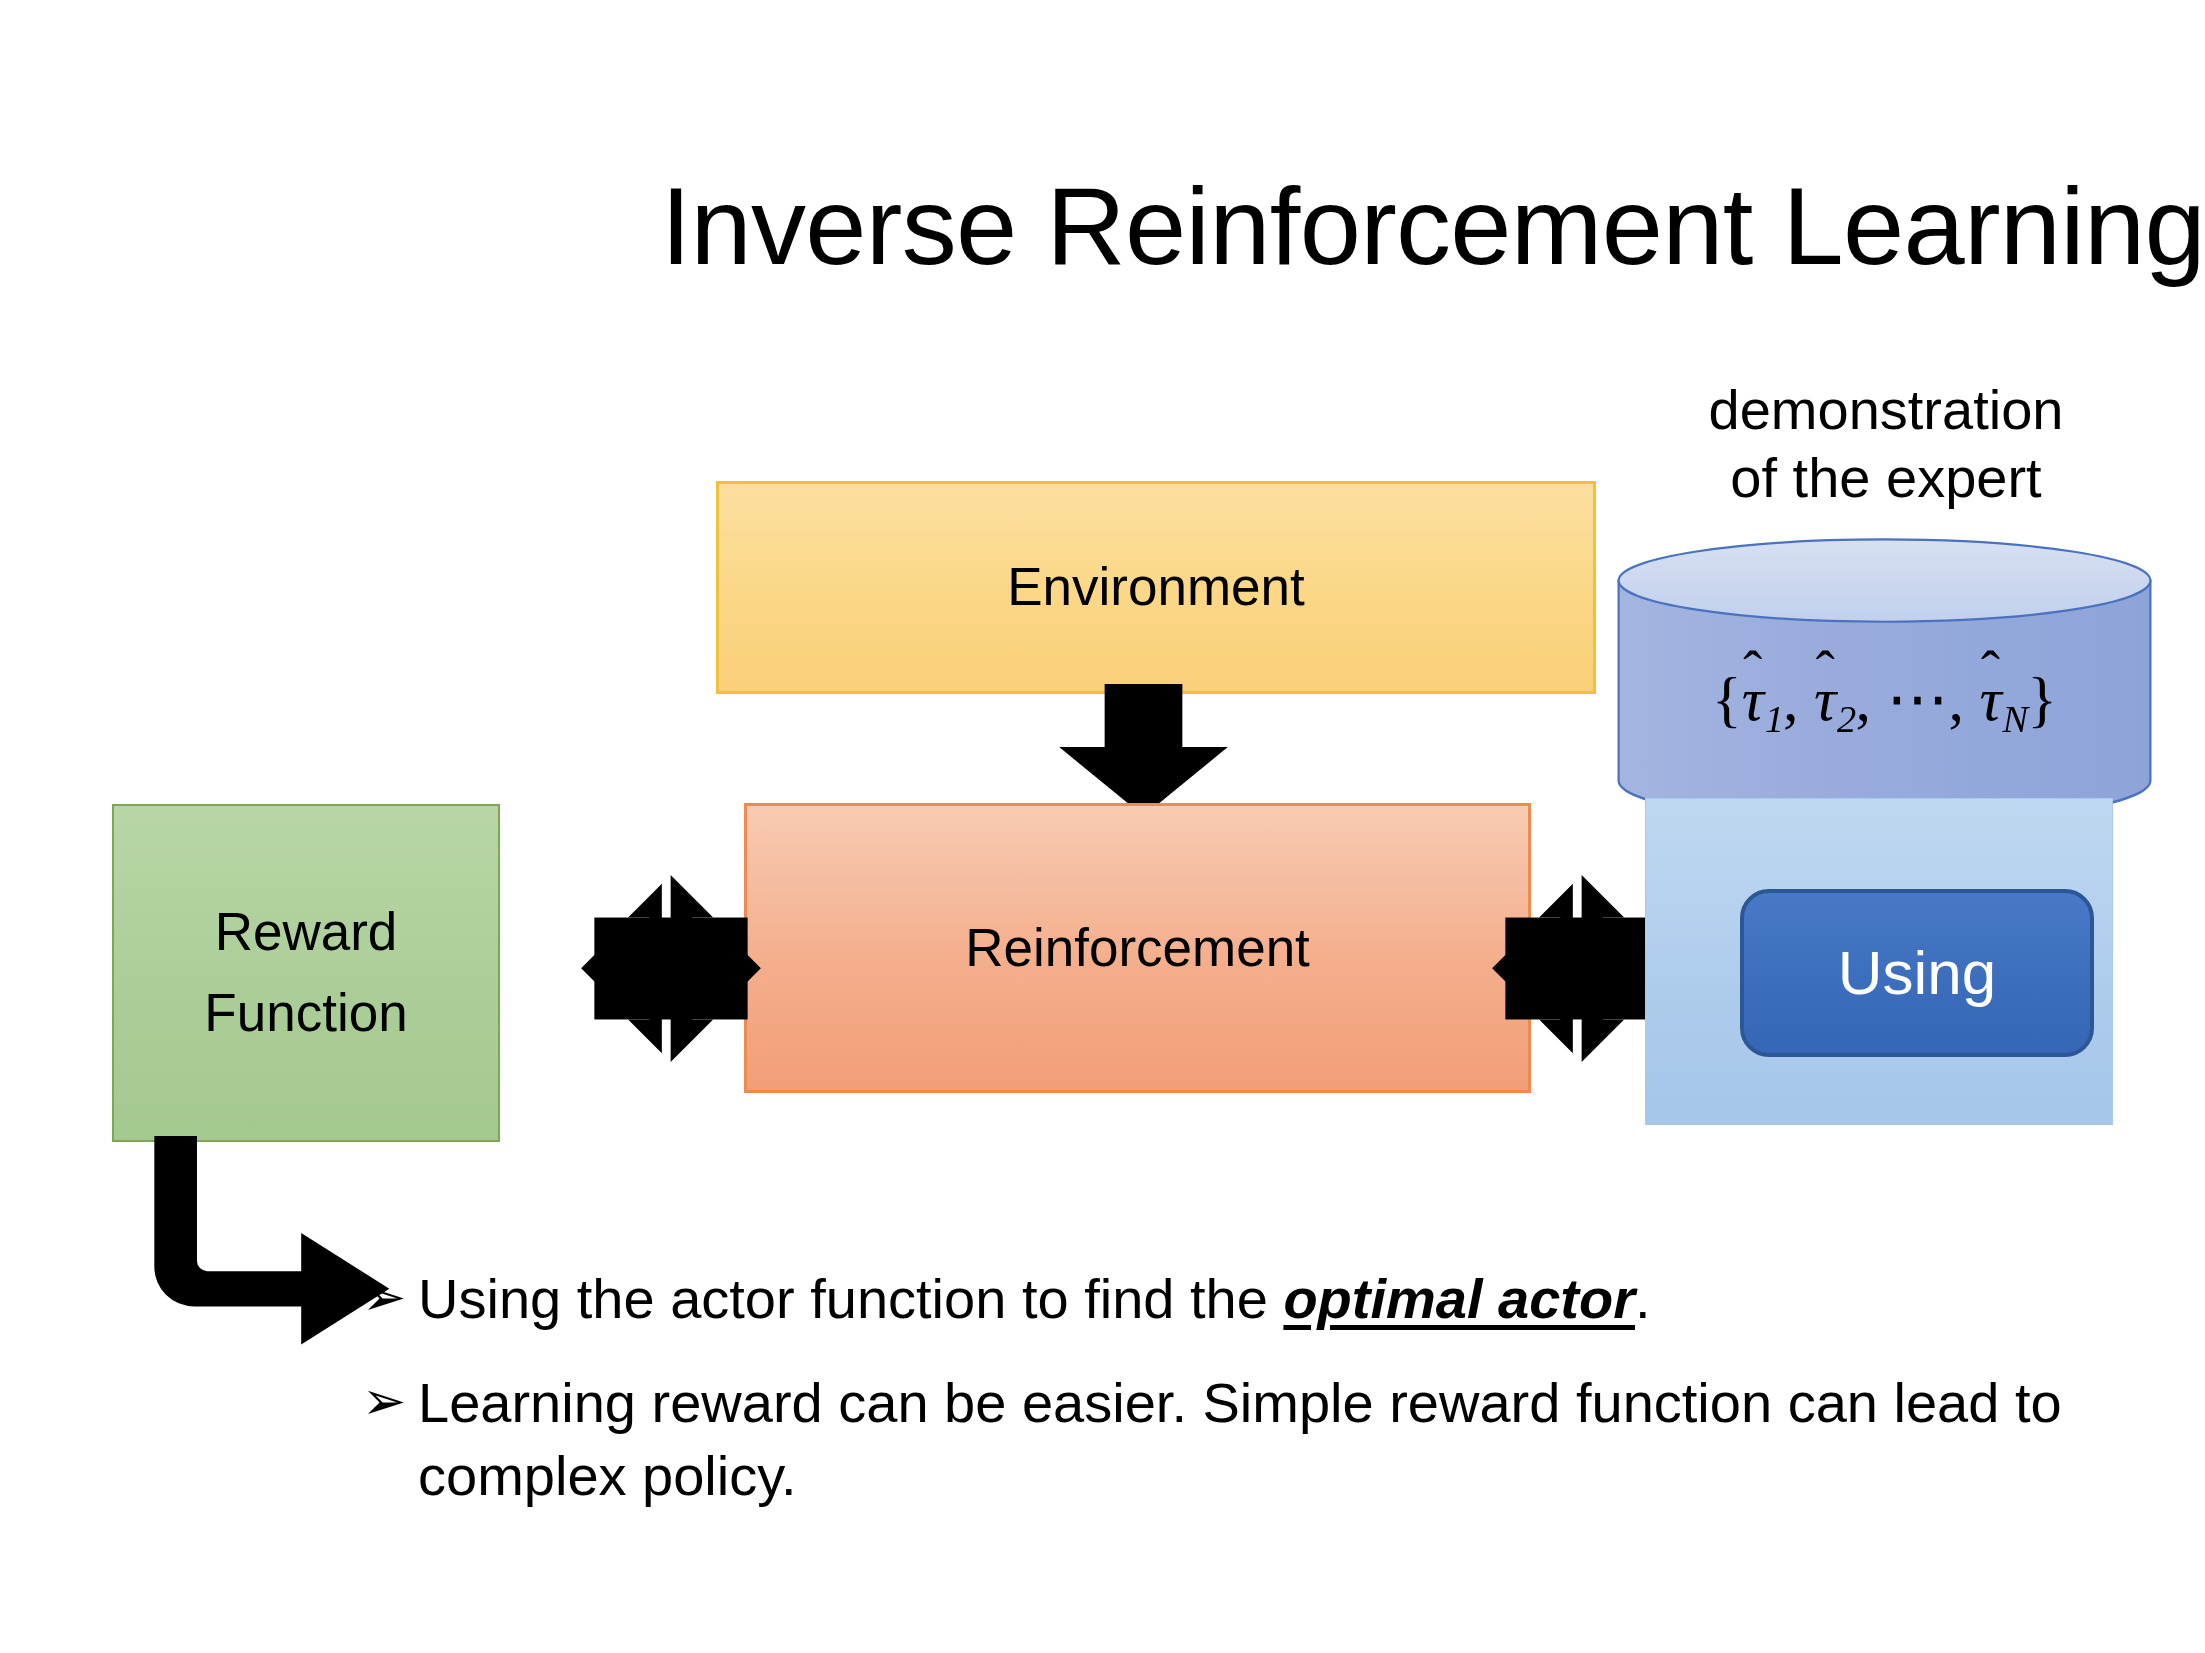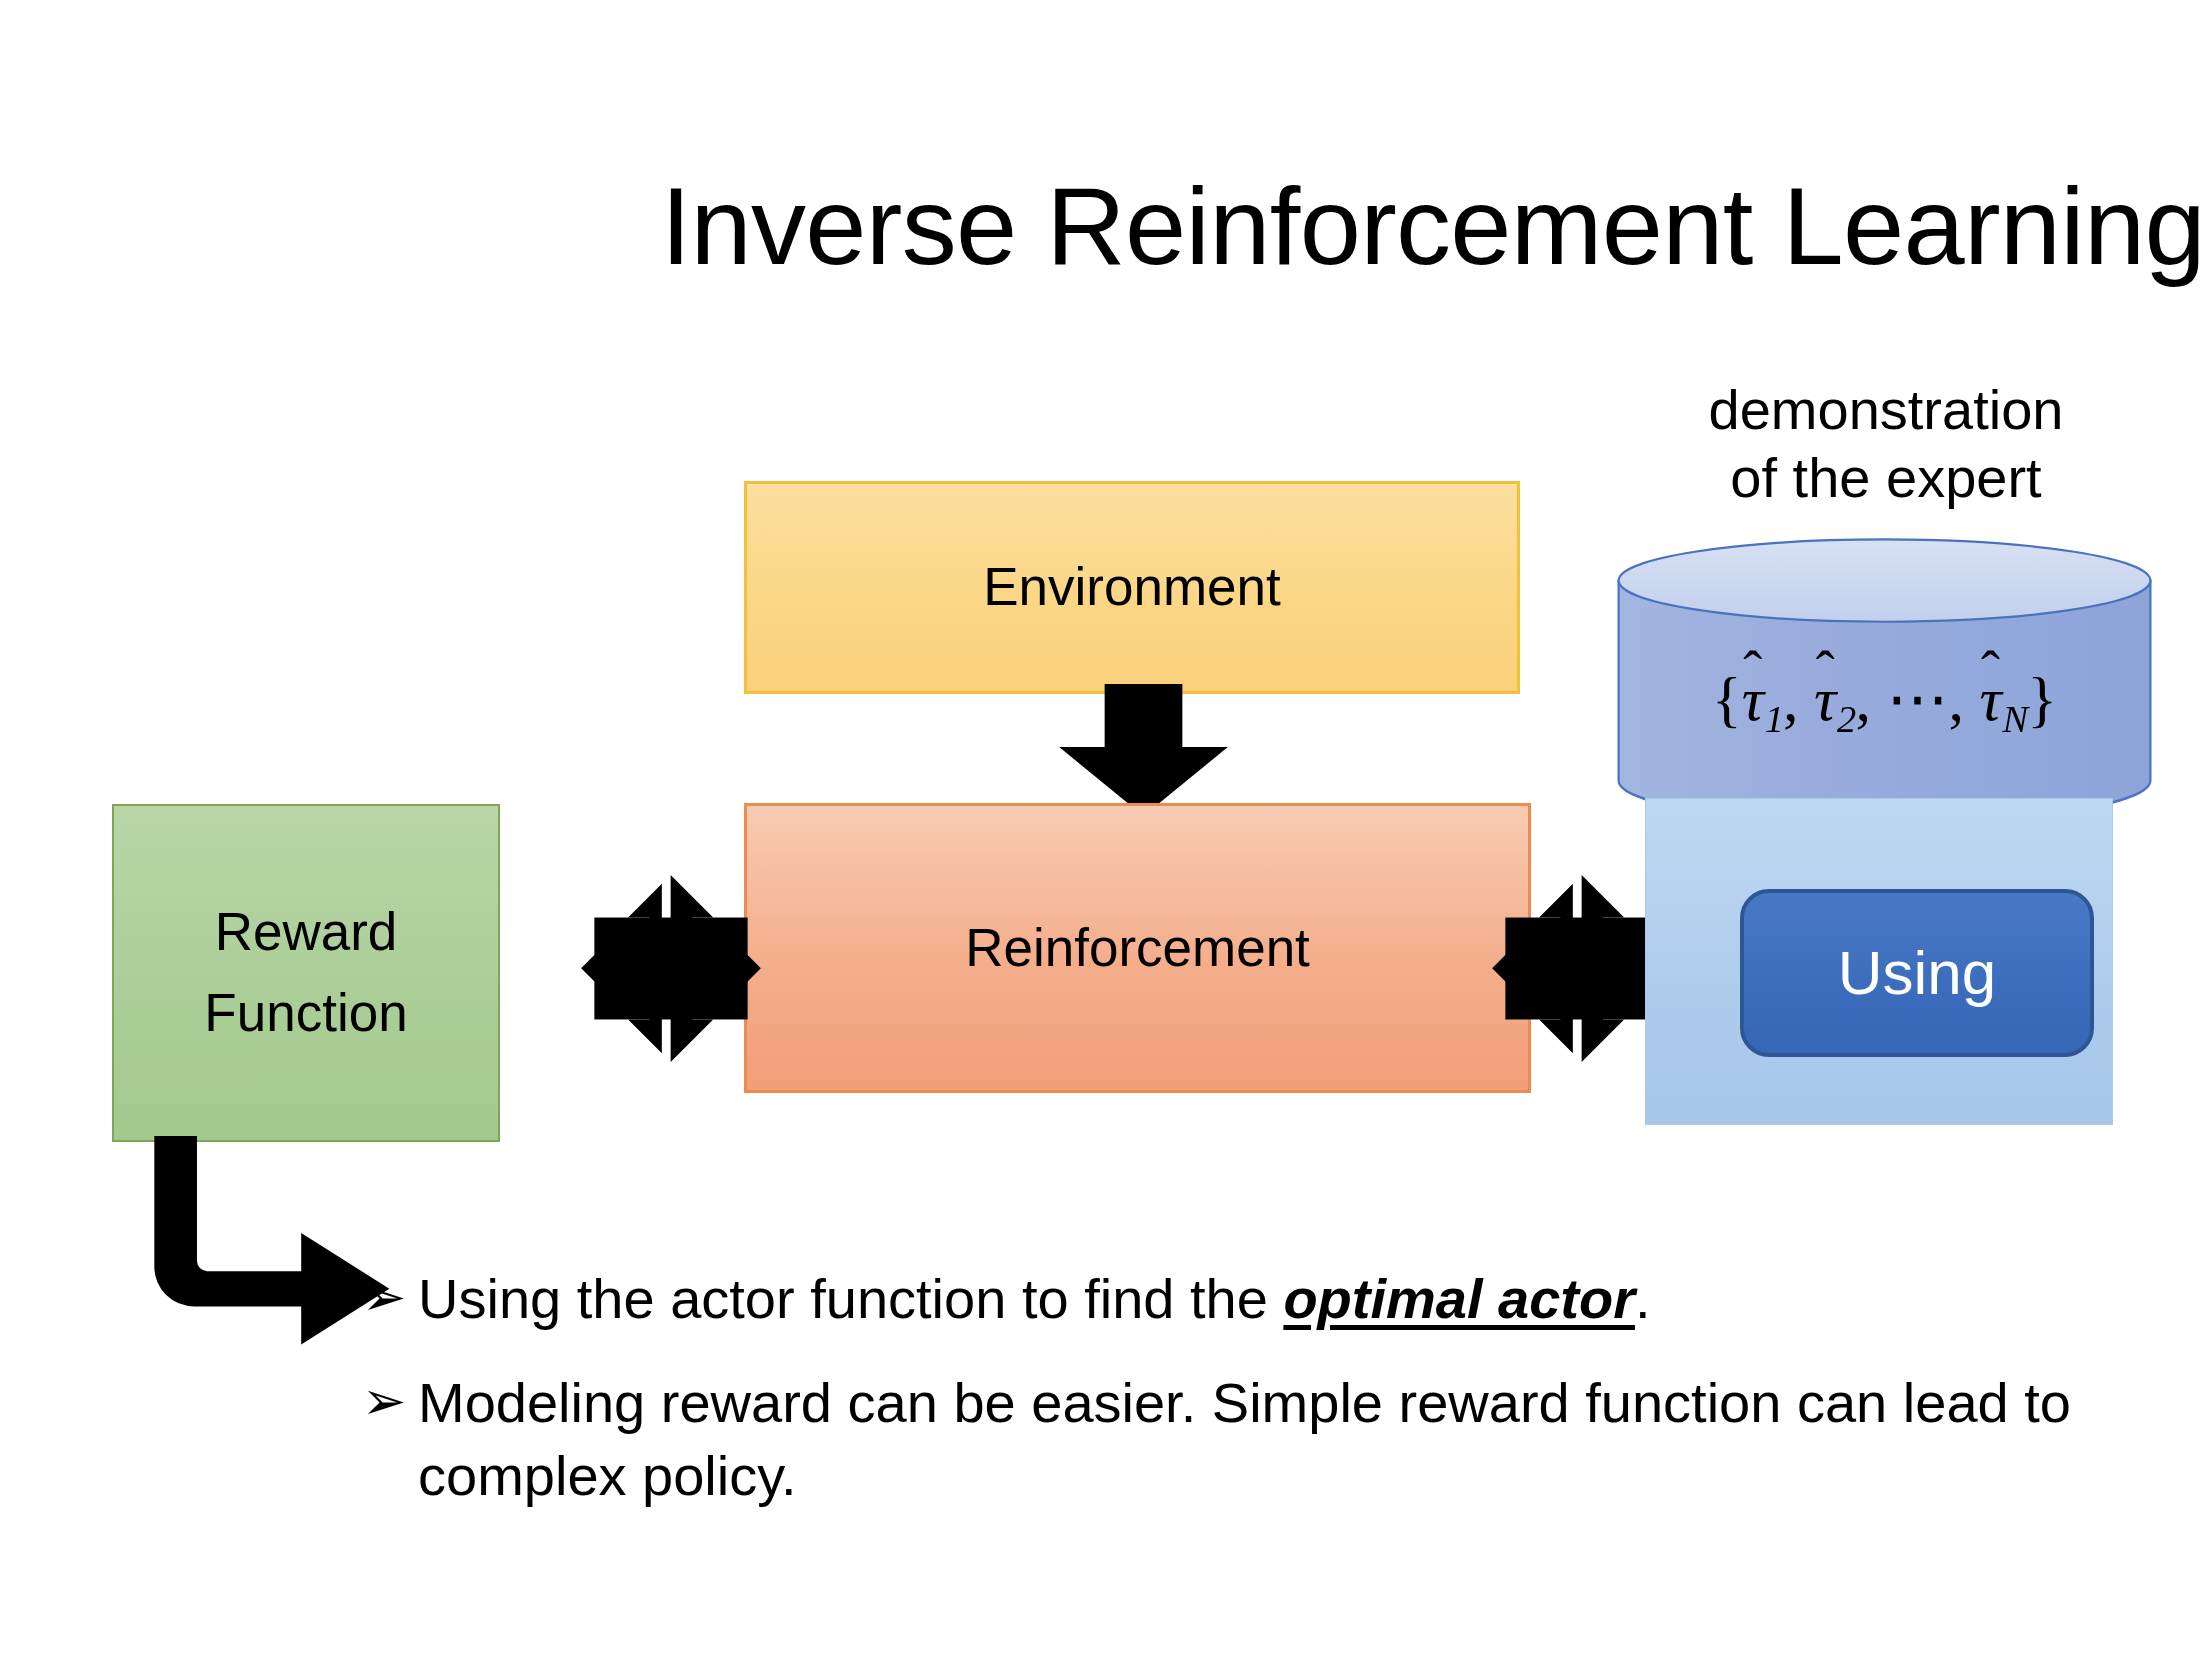--- a/index.html
+++ b/index.html
@@ -37,23 +37,23 @@
     display: flex;
     align-items: center;
     justify-content: center;
     text-align: center;
     font-size: 53px;
     line-height: 1.22;
     color: #000;
   }
 
   #env-box {
-    left: 744px;
+    left: 716px;
     top: 481px;
-    width: 776px;
+    width: 880px;
     height: 213px;
     background: linear-gradient(180deg, #FCDFA0 0%, #FBD786 55%, #FAD07A 100%);
     border: 3.7px solid #F2C13C;
     align-items: center;
   }
 
   #rl-box {
     left: 744px;
     top: 803px;
     width: 787px;
@@ -291,17 +291,17 @@
 
 <div id="bullets">
 
   <div class="bullet-row">
     <span class="bullet-marker">➢</span>
     <span class="bullet-text"><span>Using the actor function to find the </span><span class="emph">optimal actor</span><span>.</span></span>
   </div>
 
   <div class="bullet-row">
     <span class="bullet-marker">➢</span>
-    <span class="bullet-text">Modeling reward can be easier. Simple reward function can lead to complex policy.</span>
+    <span class="bullet-text">Learning reward can be easier. Simple reward function can lead to complex policy.</span>
   </div>
 
 </div>
 
 
 </body></html>

